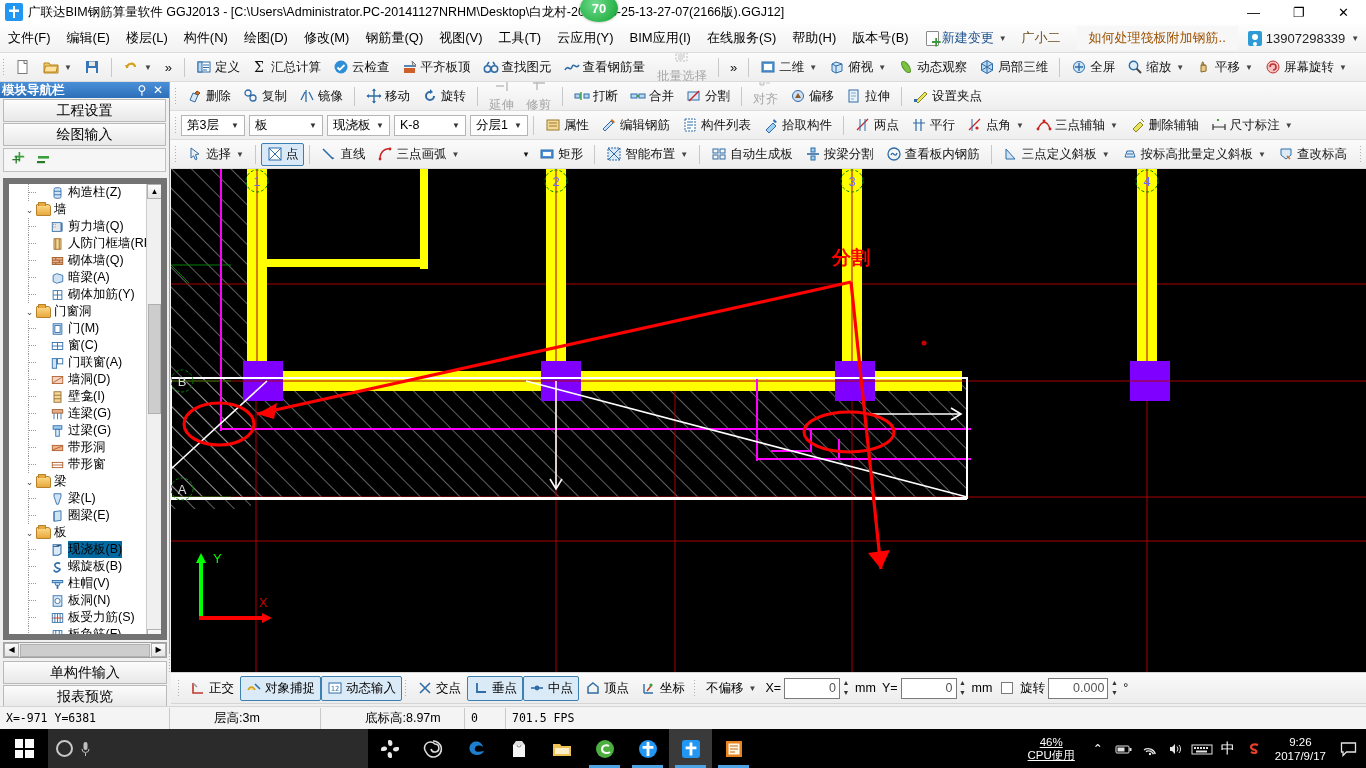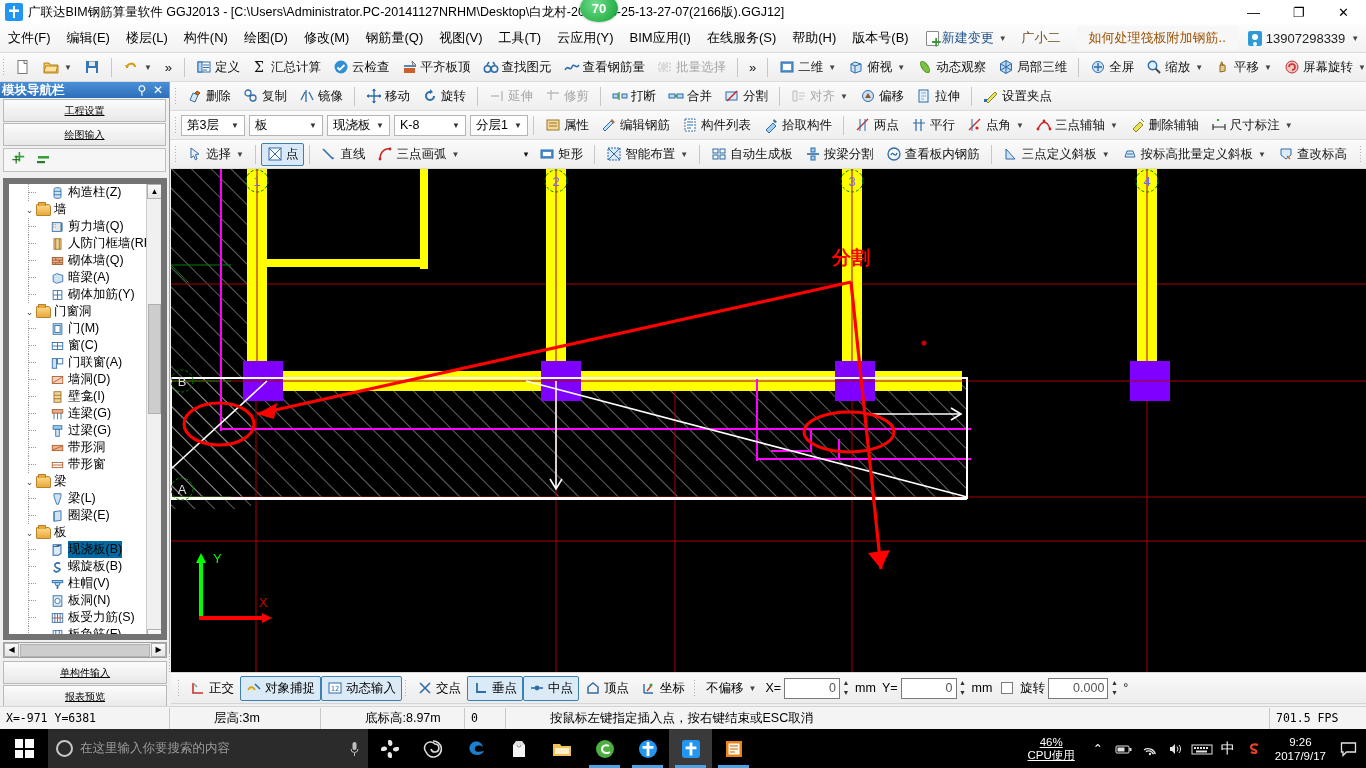--- a/index.html
+++ b/index.html
@@ -110,21 +110,21 @@
   }
   .tb-row.r1 { top: 53px; }
   .tb-row.r2 { top: 82px; padding-left: 172px; }
   .tb-row.r3 { top: 111px; padding-left: 172px; }
   .tb-row.r4 { top: 140px; padding-left: 172px; }
   .tbi {
     display: flex; align-items: center; gap: 3px;
     padding: 2px 5px; font-size: 12.5px; color: #111; white-space: nowrap;
     border: 1px solid transparent; border-radius: 2px;
   }
-  .tbi.disabled { color: #a6a6a6; }
+  .tbi.disabled { color: #a6a6a6; flex-direction: column; }
   .tbi.active { background: #d9e9f8; border-color: #3c7fb1; }
   .tb-sep { width: 1px; height: 19px; background: #c8c8c8; margin: 0 5px; flex: 0 0 auto; }
   .tb-grip {
     width: 3px; height: 18px; margin: 0 4px 0 2px; flex: 0 0 auto;
     background-image: radial-gradient(#b0b0b0 40%, transparent 41%);
     background-size: 3px 3px;
   }
   .caret { font-size: 8px; color: #444; margin-left: 2px; }
 
   
@@ -148,21 +148,21 @@
   .lp-title {
     height: 16px; background: linear-gradient(to bottom,#4a90d9,#2c6fb8);
     color: #fff; font-size: 12.5px; display: flex; align-items: center;
     padding: 0 3px 0 2px; font-weight: bold;
   }
   .lp-title .t { flex: 1; }
   .lp-title .b { width: 16px; text-align: center; font-size: 12px; }
   .lp-btn {
     height: 23px; margin: 1px 3px; background: linear-gradient(to bottom,#fcfcfc,#e8e8e8);
     border: 1px solid #b9b9b9; display: flex; align-items: center; justify-content: center;
-    font-size: 10px; color: #000; text-decoration: underline;
+    font-size: 14px; color: #000;
   }
   .lp-iconbar {
     height: 24px; margin: 2px 3px 0 3px; border: 1px solid #c0c0c0;
     background: #f6f6f6; display: flex; align-items: center; gap: 8px; padding-left: 8px;
   }
   .tree {
     position: absolute; left: 3px; top: 96px; width: 164px; height: 462px;
     background: #fff; border: 6px solid #737373; overflow: hidden;
   }
   .tree-inner { position: absolute; left:0; top: -17px; width: 148px; }
@@ -1303,36 +1303,34 @@
         <div>▼</div>
       </div>
     <span class="lbl-sm">°</span>
   </div>
 
   <div class="statusbar">
     <div class="sb-cell" style="width:170px">X=-971  Y=6381</div>
     <div class="sb-cell cn" style="width:113px">层高:3m</div>
     <div class="sb-cell cn" style="width:106px">底标高:8.97m</div>
     <div class="sb-cell" style="width:41px">0</div>
-    <div class="sb-cell cn flex">按鼠标左键指定插入点，按右键结束或ESC取消</div>
     <div class="sb-cell" style="width:96px;border-right:none">701.5 FPS</div>
   </div>
 
   <div class="taskbar">
     <div class="start">
       <div class="winlogo">
           <i></i>
           <i></i>
           <i></i>
           <i></i>
         </div>
     </div>
     <div class="searchbox">
       <div class="cortana"></div>
-      <div class="ph">在这里输入你要搜索的内容</div>
       <svg class="mic" viewBox="0 0 11 16">
         <rect x="3.5" y="1" width="4" height="8" rx="2" fill="#bfbfbf"></rect>
         <path d="M2 8a3.5 3.5 0 0 0 7 0" stroke="#bfbfbf" fill="none"></path>
         <path d="M5.5 12v3" stroke="#bfbfbf"></path>
       </svg>
     </div>
     <div class="tb-apps">
       <div class="tb-app">
         <svg width="22" height="22" viewBox="0 0 22 22">
             <g fill="#e8e8e8">

